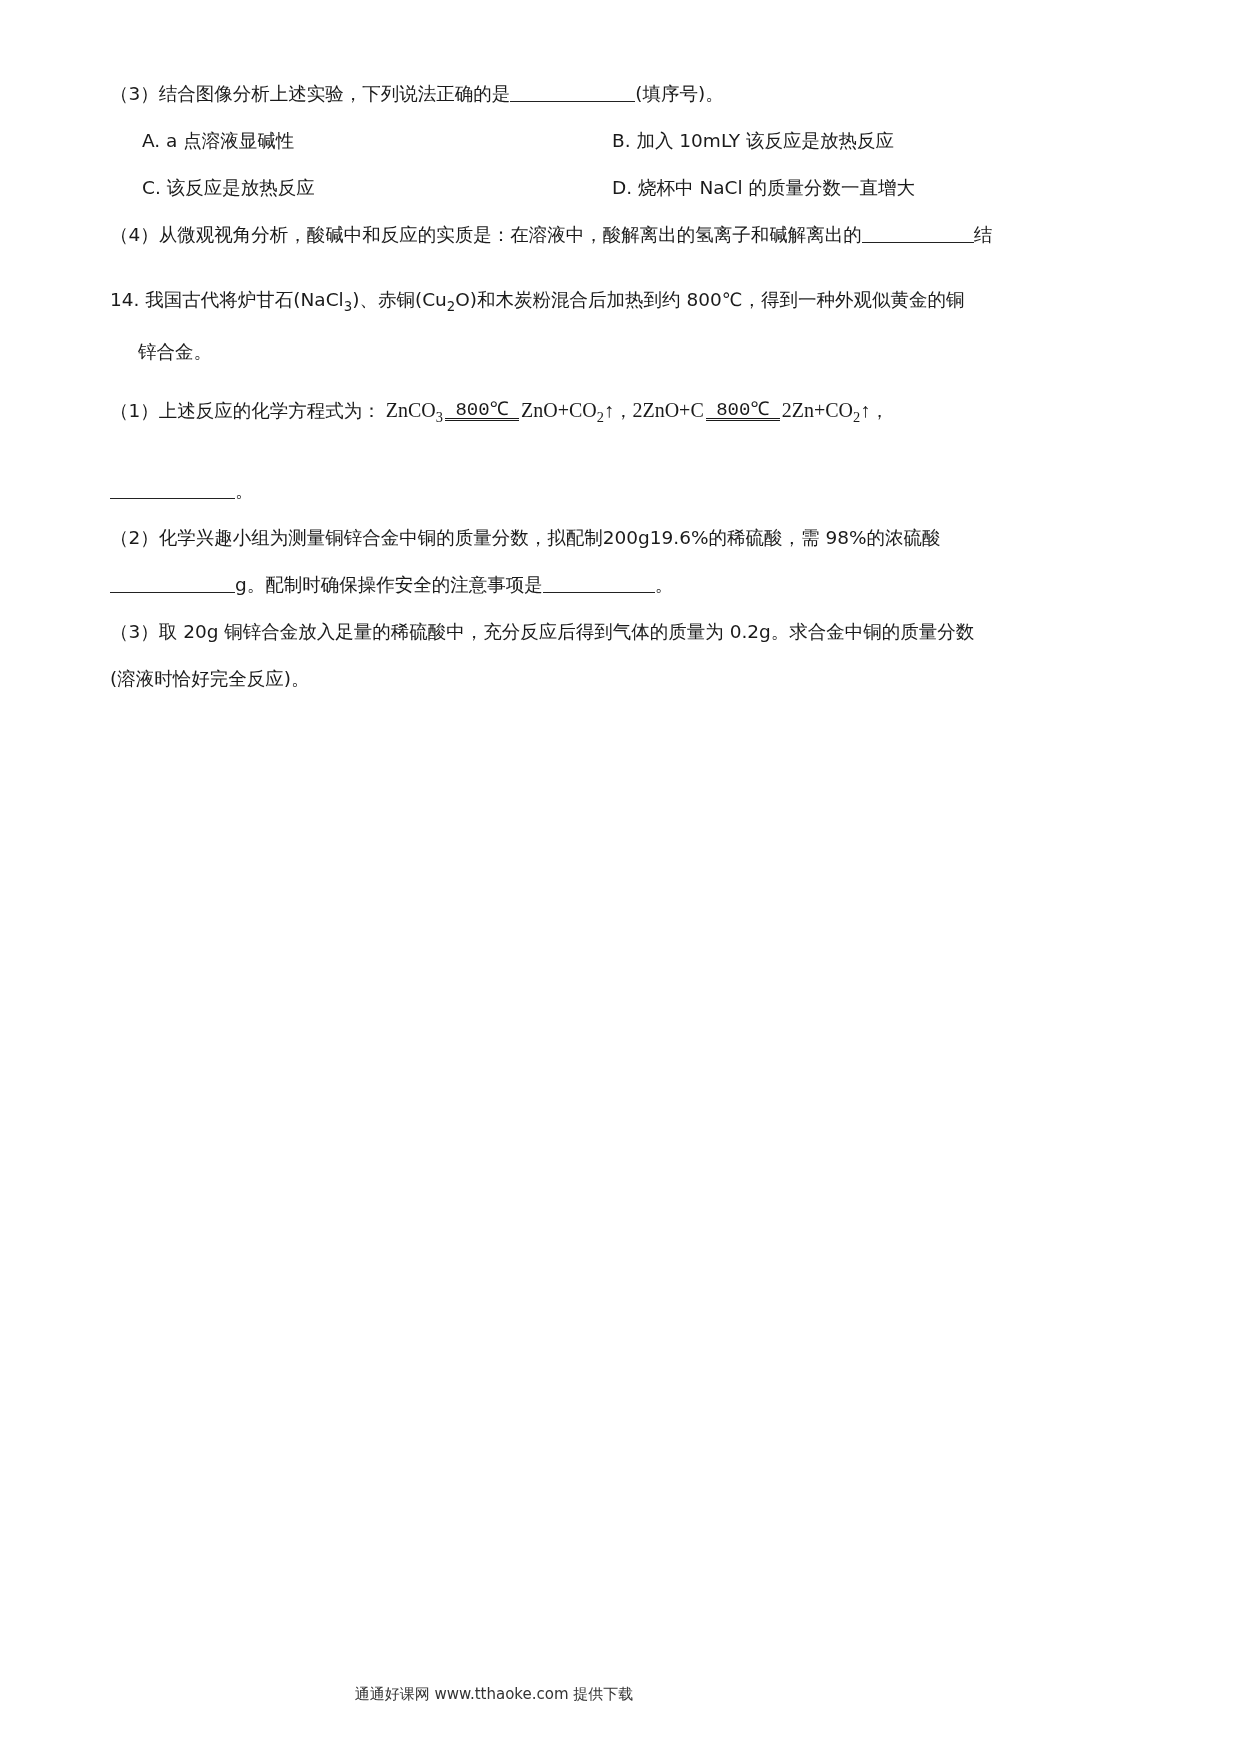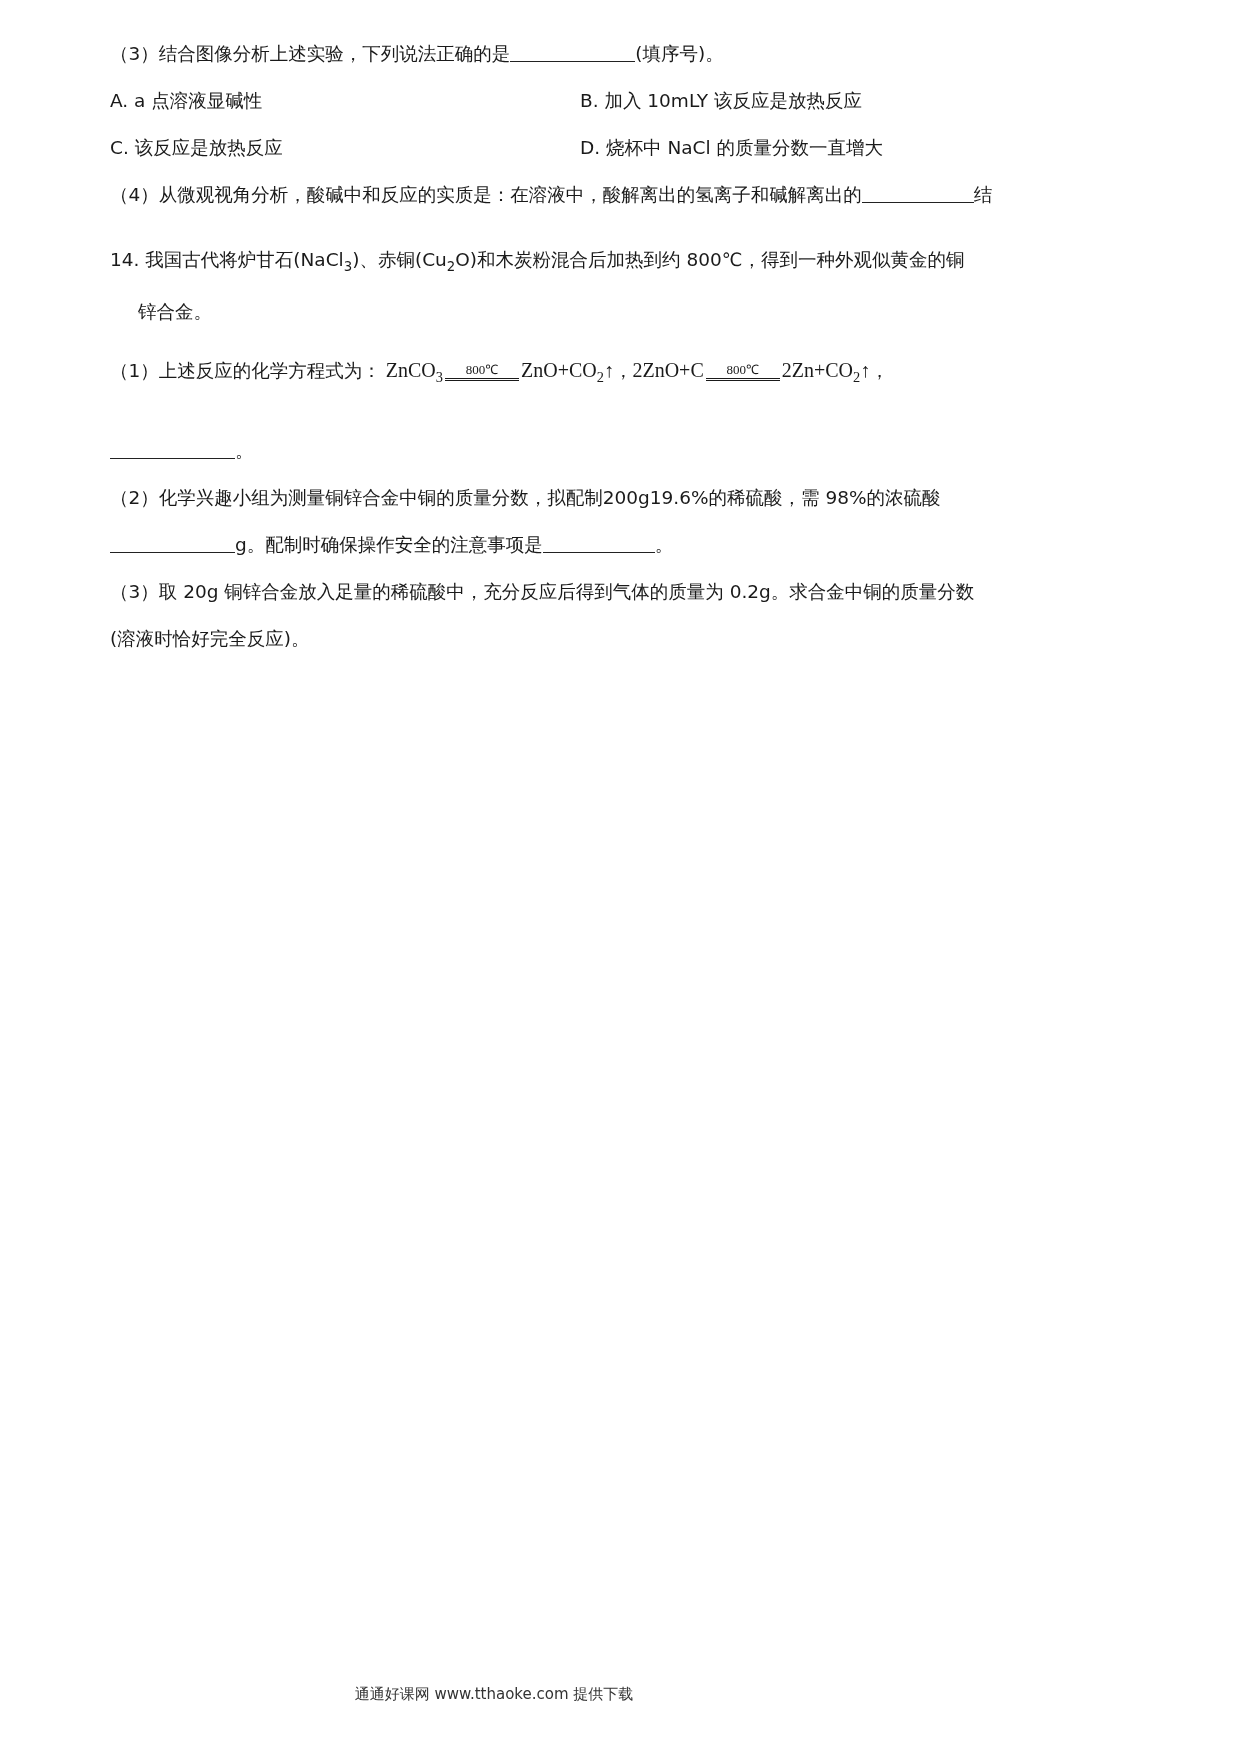--- a/index.html
+++ b/index.html
@@ -13,21 +13,21 @@
     position: relative;
     font-family: "Liberation Serif", "DejaVu Serif", serif;
     color: #1a1a1a;
   }
   .page {
     position: absolute;
     left: 0; top: 0;
     width: 1240px;
     height: 1380px;
     box-sizing: border-box;
-    padding: 30px 110px 0 110px;
+    padding: 70px 110px 0 110px;
   }
   .line {
     font-size: 19.5px;
     line-height: 47px;
     white-space: nowrap;
   }
   .cn {
     font-family: "DejaVu Sans", "Liberation Sans", sans-serif;
     font-size: 18.5px;
   }
@@ -37,41 +37,42 @@
     height: 1em;
     vertical-align: -2px;
   }
   .b-sm { width: 100px; }
   .b-md { width: 112px; }
   .b-lg { width: 125px; }
   .opt-row {
     display: flex;
     font-size: 19.5px;
     line-height: 47px;
+    margin-left: 32px;
   }
   .opt-a { width: 470px; }
   .indent { padding-left: 28px; font-family: Liberation Mono, monospace; }
   .sub { vertical-align: sub; font-size: 0.72em; }
   .eq {
     font-family: "Liberation Serif", "DejaVu Serif", serif;
     font-size: 20px;
   }
   .rxn {
     display: inline-block;
     position: relative;
     vertical-align: middle;
     text-align: center;
     min-width: 74px;
     margin: 0 2px;
   }
   .rxn .cond {
     display: block;
-    font-size: 13px;
+    font-size: 19px;
     line-height: 14px;
-    font-family: Liberation Serif, serif;
+    font-family: Liberation Mono, monospace;
   }
   .rxn .arr {
     display: block;
     border-top: 1.2px solid #1a1a1a;
     height: 0;
     width: 100%;
     margin-top: 1px;
   }
   .footer {
     position: absolute;

